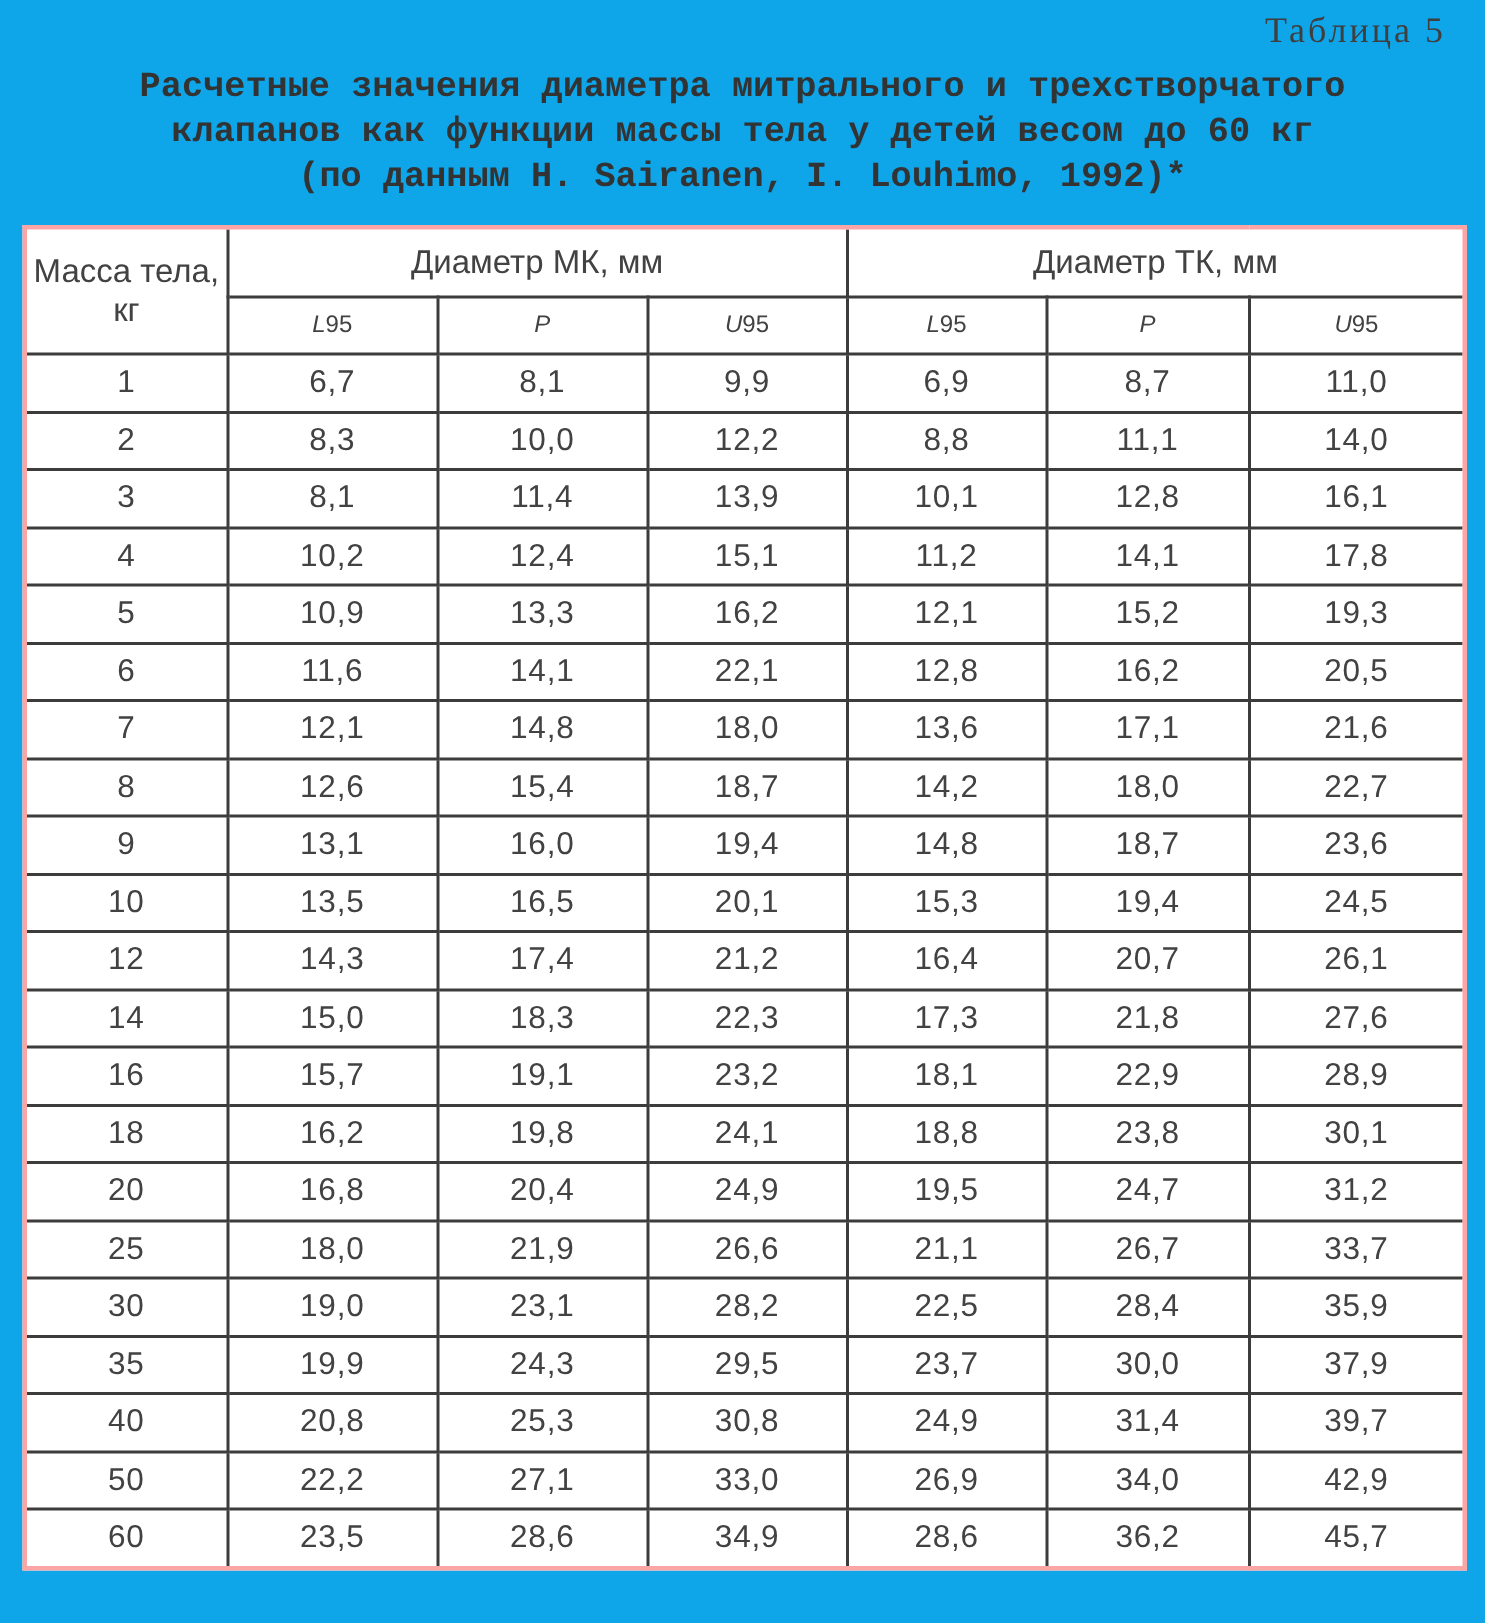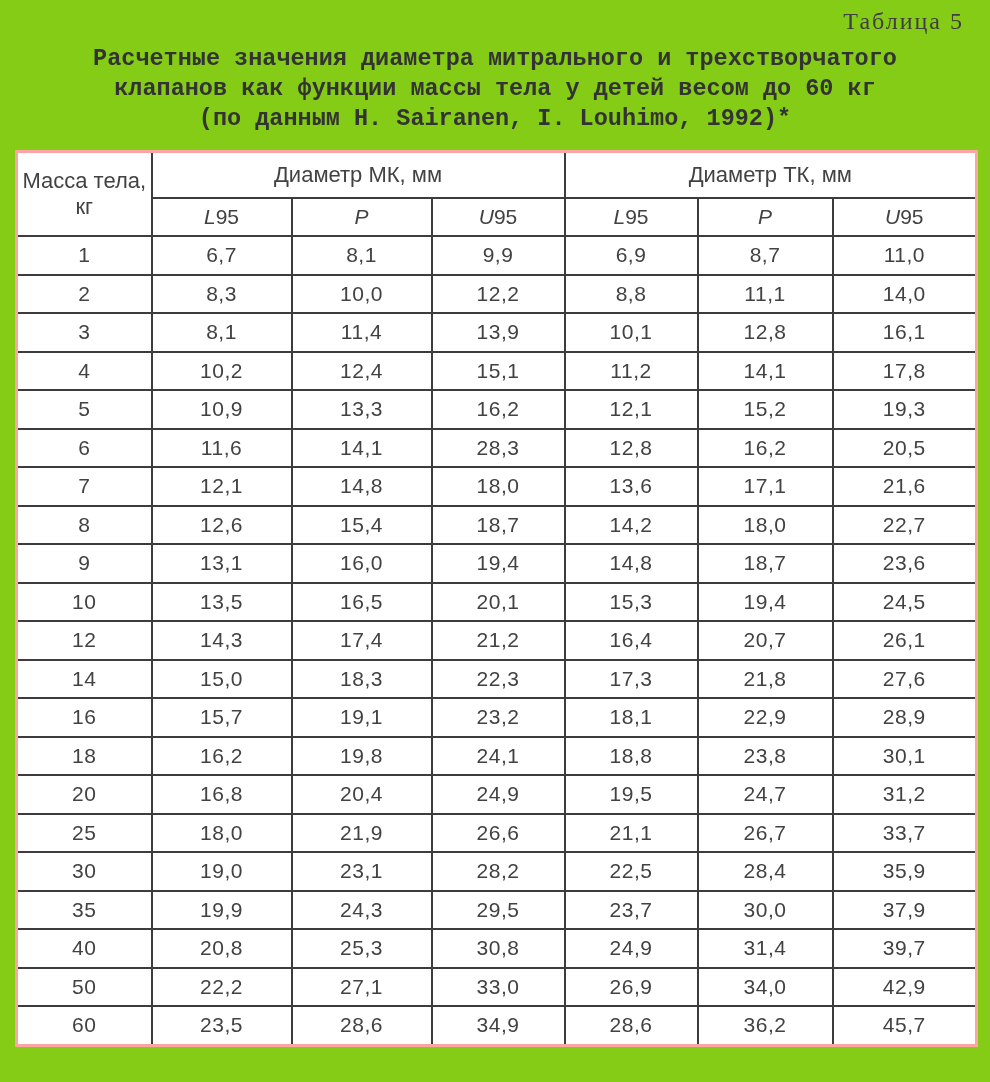--- a/index.html
+++ b/index.html
@@ -4,21 +4,21 @@
 <style>
   html, body {
     margin: 0;
     padding: 0;
     background: #ffffff;
   }
   .page {
     position: relative;
     width: 990px;
     height: 1082px;
-    background: #84cc16;
+    background: #0ea5e9;
     color: #3a3a3a;
     font-family: "Liberation Sans", sans-serif;
     overflow: hidden;
   }
   .table-label {
     position: absolute;
     top: 8px;
     right: 26px;
     font-family: "Liberation Serif", serif;
     font-size: 24px;
@@ -62,21 +62,21 @@
   tr.group-row th {
     height: 44px;
     font-size: 22px;
   }
   th.corner {
     font-size: 21px;
     line-height: 26px;
   }
   tr.sub-row th {
     height: 36px;
-    font-size: 21px;
+    font-size: 16px;
   }
   .it {
     font-style: italic;
   }
   tbody td {
     height: 36.5px;
     font-size: 21px;
     letter-spacing: 0.5px;
   }
   .footnote {
@@ -168,21 +168,21 @@
           <td>13,3</td>
           <td>16,2</td>
           <td>12,1</td>
           <td>15,2</td>
           <td>19,3</td>
         </tr>
         <tr>
           <td>6</td>
           <td>11,6</td>
           <td>14,1</td>
-          <td>28,3</td>
+          <td>22,1</td>
           <td>12,8</td>
           <td>16,2</td>
           <td>20,5</td>
         </tr>
         <tr>
           <td>7</td>
           <td>12,1</td>
           <td>14,8</td>
           <td>18,0</td>
           <td>13,6</td>

